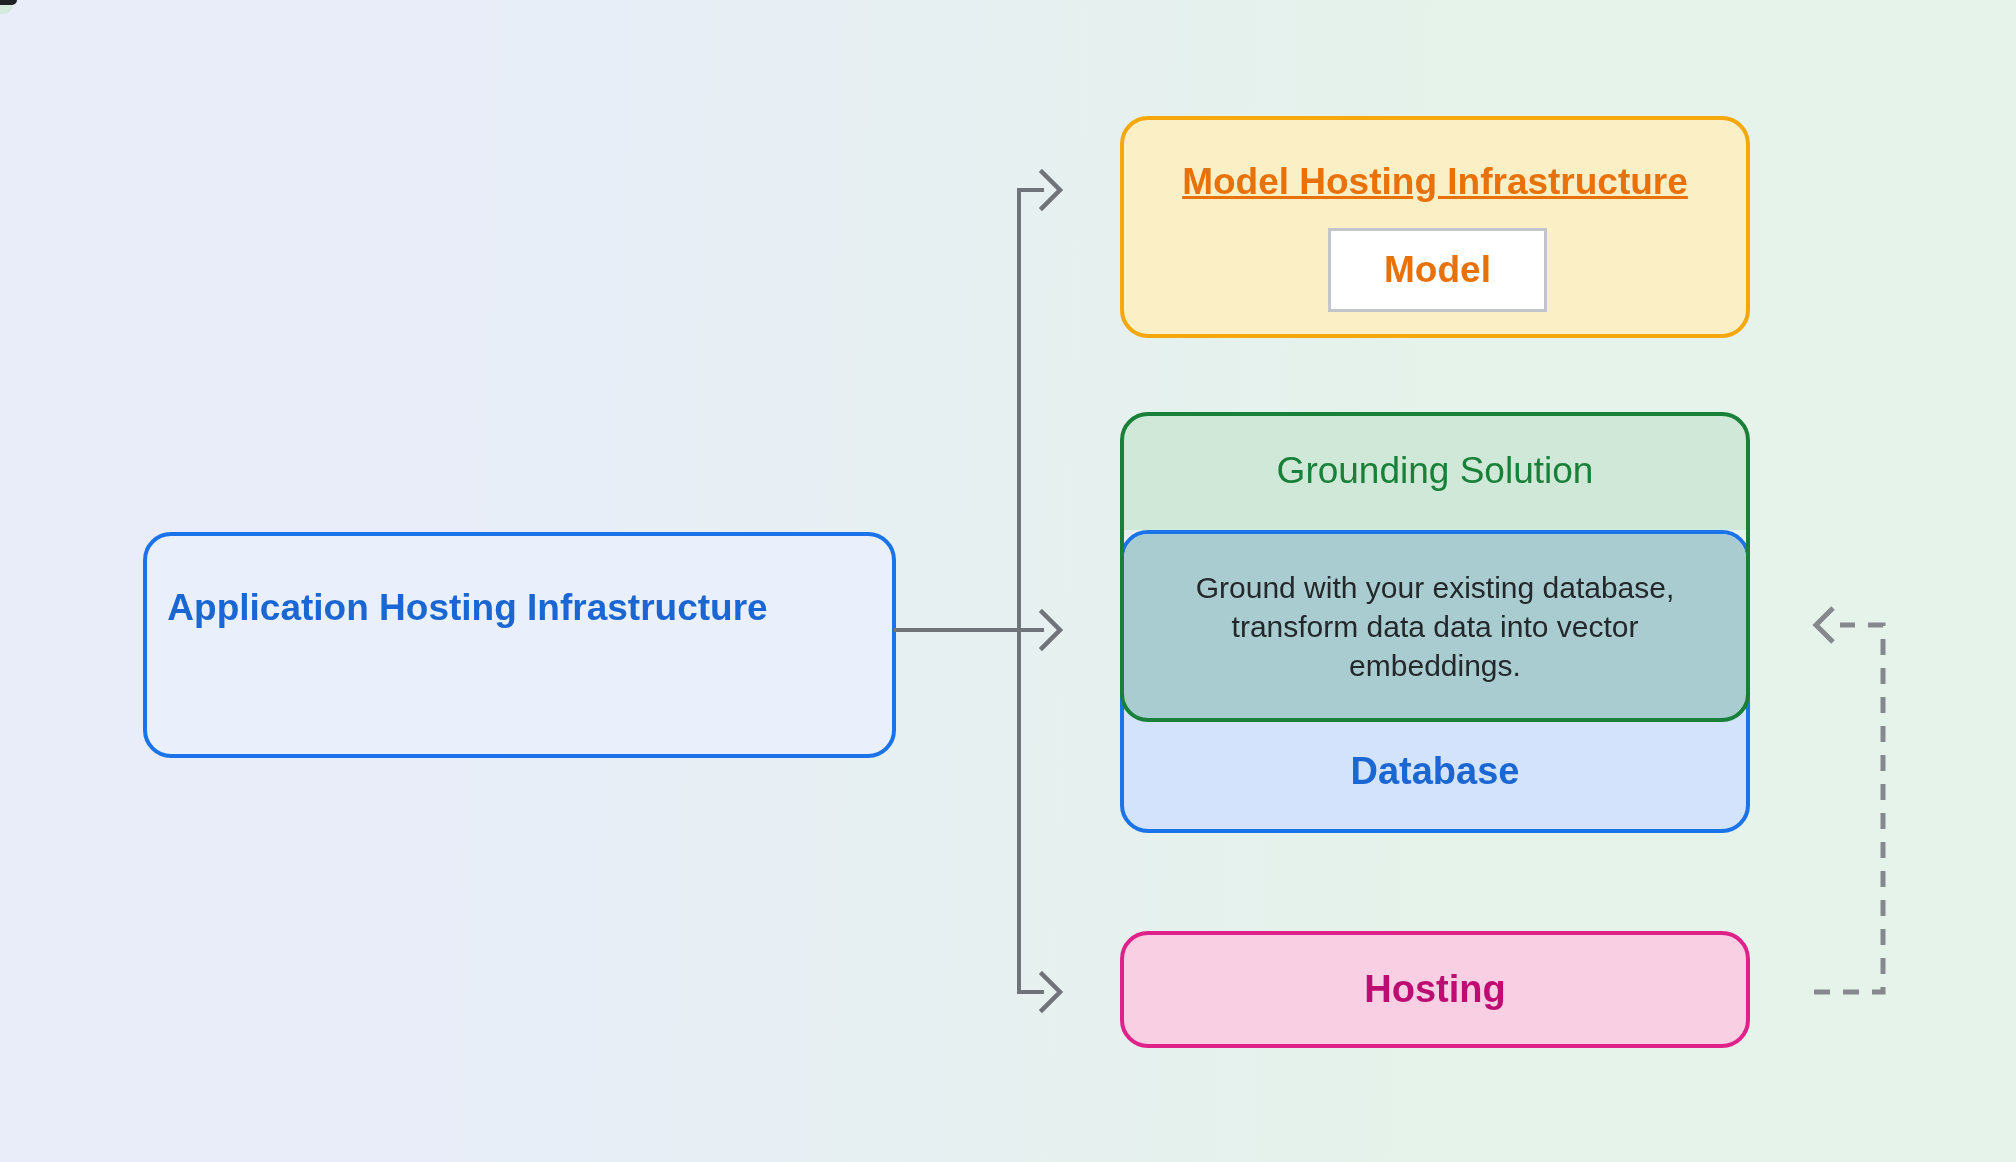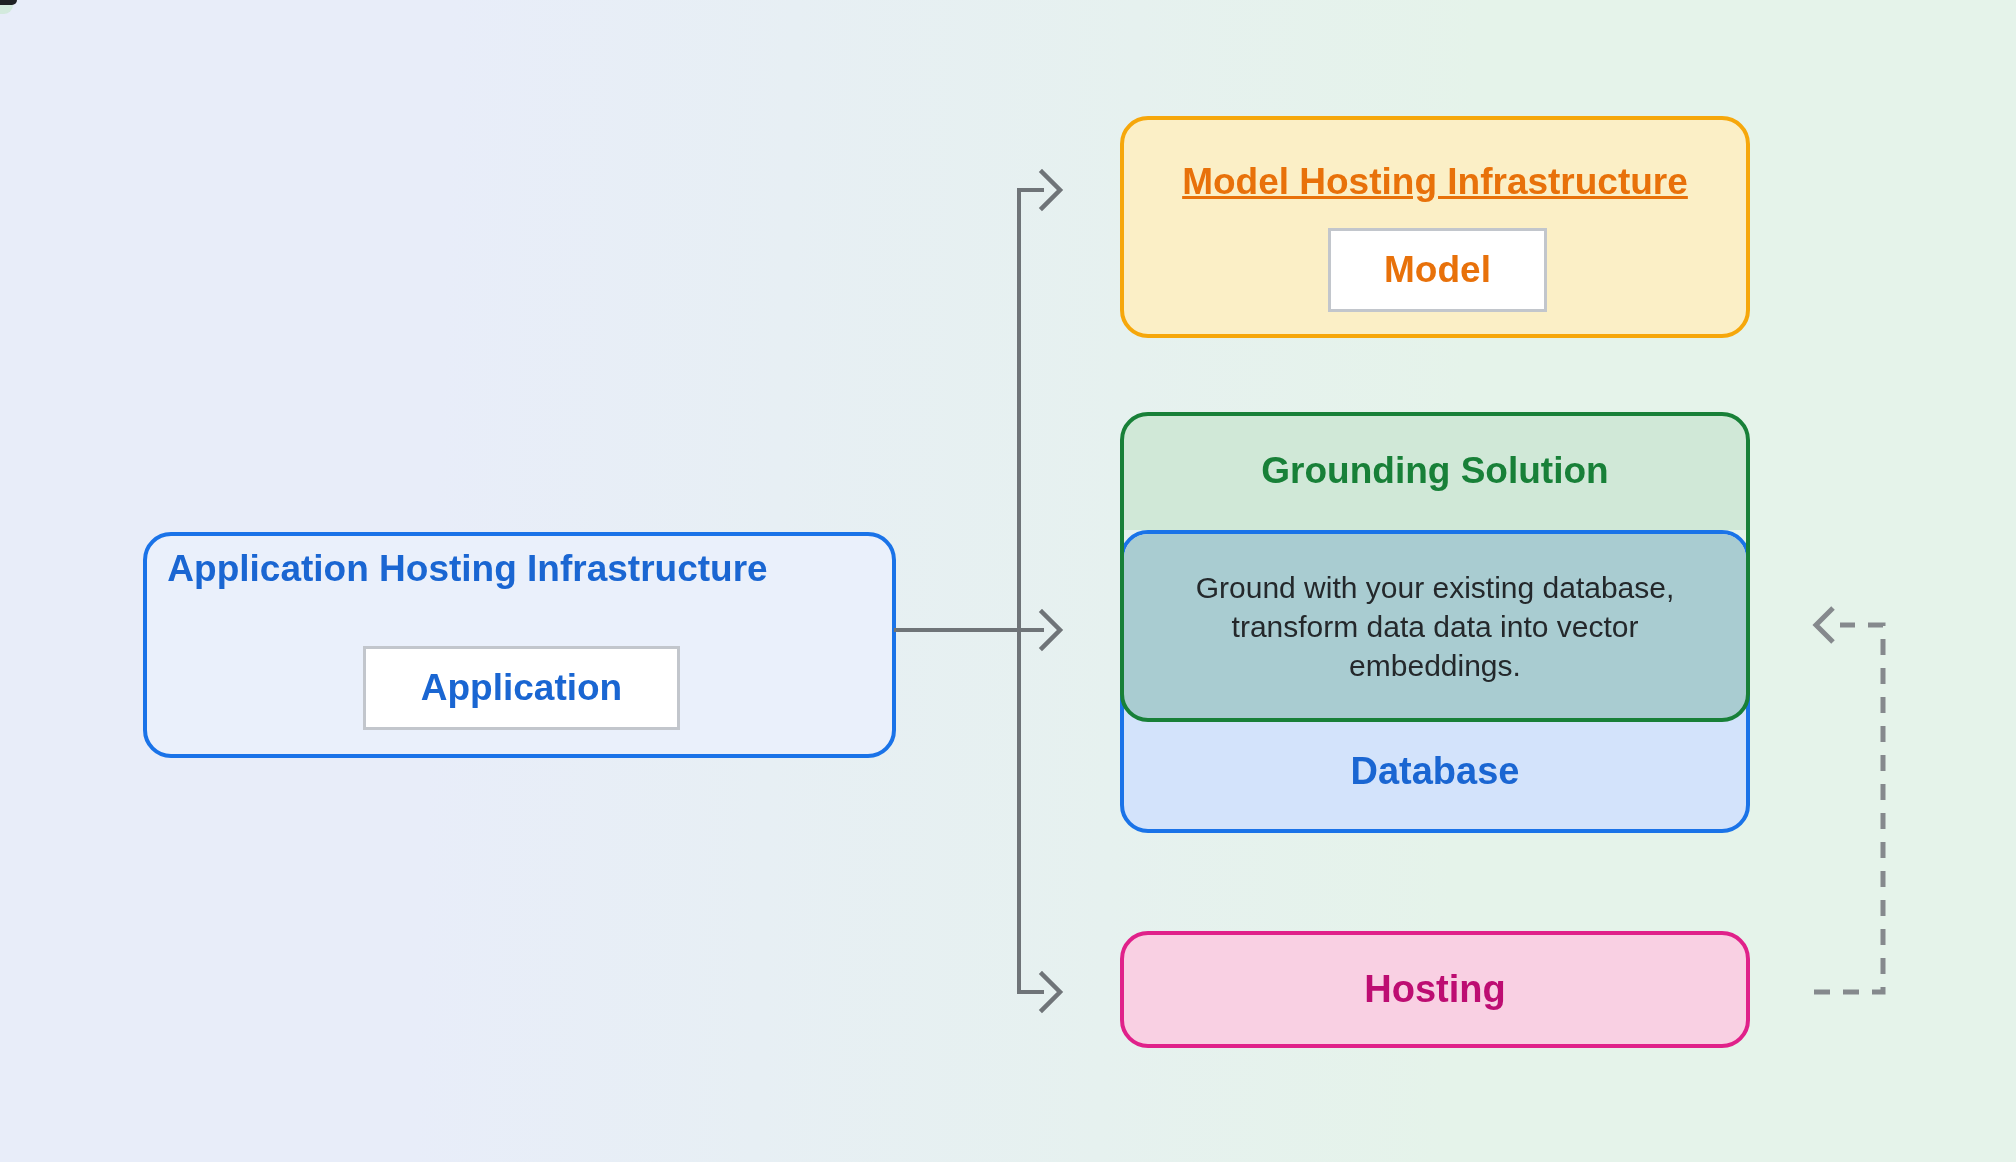--- a/index.html
+++ b/index.html
@@ -13,21 +13,21 @@
   .abs{position:absolute;box-sizing:border-box;}
   .flex-c{display:flex;align-items:center;justify-content:center;text-align:center;}
 
   
   .corner-dark{left:0;top:0;width:17px;height:5px;background:#1f2124;border-bottom-right-radius:5px;}
   .corner-green{left:0;top:5px;width:13px;height:9px;background:#cde9d6;border-bottom-right-radius:9px;opacity:.8;}
 
   
   .app-box{left:143px;top:532px;width:753px;height:226px;background:var(--blue-fill);
            border:4px solid var(--blue-border);border-radius:28px;}
-  .app-title{left:143px;top:512px;width:649px;height:114px;color:var(--blue-text);
+  .app-title{left:143px;top:551px;width:649px;height:114px;color:var(--blue-text);
              font-size:37px;font-weight:bold;}
   .chip{background:var(--chip-bg);border:3px solid var(--chip-border);font-weight:bold;font-size:37px;}
   .app-chip{left:363px;top:646px;width:317px;height:84px;color:var(--blue-text);}
 
   
   .model-box{left:1120px;top:116px;width:630px;height:222px;background:var(--orange-fill);
              border:4px solid var(--orange-border);border-radius:28px;}
   .model-title{left:1120px;top:116px;width:630px;height:132px;color:var(--orange-text);
                font-size:37px;font-weight:bold;text-decoration:underline;}
   .model-chip{left:1328px;top:228px;width:219px;height:84px;color:var(--orange-text);}
@@ -35,21 +35,21 @@
   
   .db-box{left:1120px;top:530px;width:630px;height:303px;background:var(--lightblue-fill);
           border:4px solid var(--blue-border);border-radius:28px;}
   .green-fill{left:1124px;top:412px;width:622px;height:118px;background:var(--green-fill);
               border-radius:26px 26px 0 0;}
   .teal-fill{left:1124px;top:534px;width:622px;height:184px;background:var(--teal-fill);
              border-radius:24px 24px 18px 18px;}
   .green-border{left:1120px;top:412px;width:630px;height:310px;background:transparent;
                 border:4px solid var(--green-border);border-radius:28px;}
   .grounding-title{left:1120px;top:412px;width:630px;height:118px;color:var(--green-text);
-                   font-size:37px;font-weight:bold;}
+                   font-size:37px;font-weight:normal;}
   .grounding-note{left:1120px;top:534px;width:630px;height:184px;color:var(--teal-text);
                   font-size:30px;line-height:39px;font-weight:normal;}
   .grounding-note span{display:block;max-width:524px;}
   .db-label{left:1120px;top:722px;width:630px;height:98px;color:var(--blue-text);
             font-size:38px;font-weight:bold;}
 
   
   .storage-box{left:1120px;top:931px;width:630px;height:117px;background:var(--pink-fill);
                border:4px solid var(--pink-border);border-radius:28px;color:var(--pink-text);
                font-size:38px;font-weight:bold;}
@@ -59,21 +59,20 @@
 </head>
 <body>
 
 <div class="canvas">
 
   <div class="abs corner-dark"></div>
   <div class="abs corner-green"></div>
 
   <div class="abs app-box"></div>
   <div class="abs flex-c app-title">Application Hosting Infrastructure</div>
-  <div class="abs flex-c chip app-chip">Application</div>
 
   <div class="abs model-box"></div>
   <div class="abs flex-c model-title">Model Hosting Infrastructure</div>
   <div class="abs flex-c chip model-chip">Model</div>
 
   <div class="abs green-fill"></div>
   <div class="abs db-box"></div>
   <div class="abs teal-fill"></div>
   <div class="abs green-border"></div>
   <div class="abs flex-c grounding-title">Grounding Solution</div>

